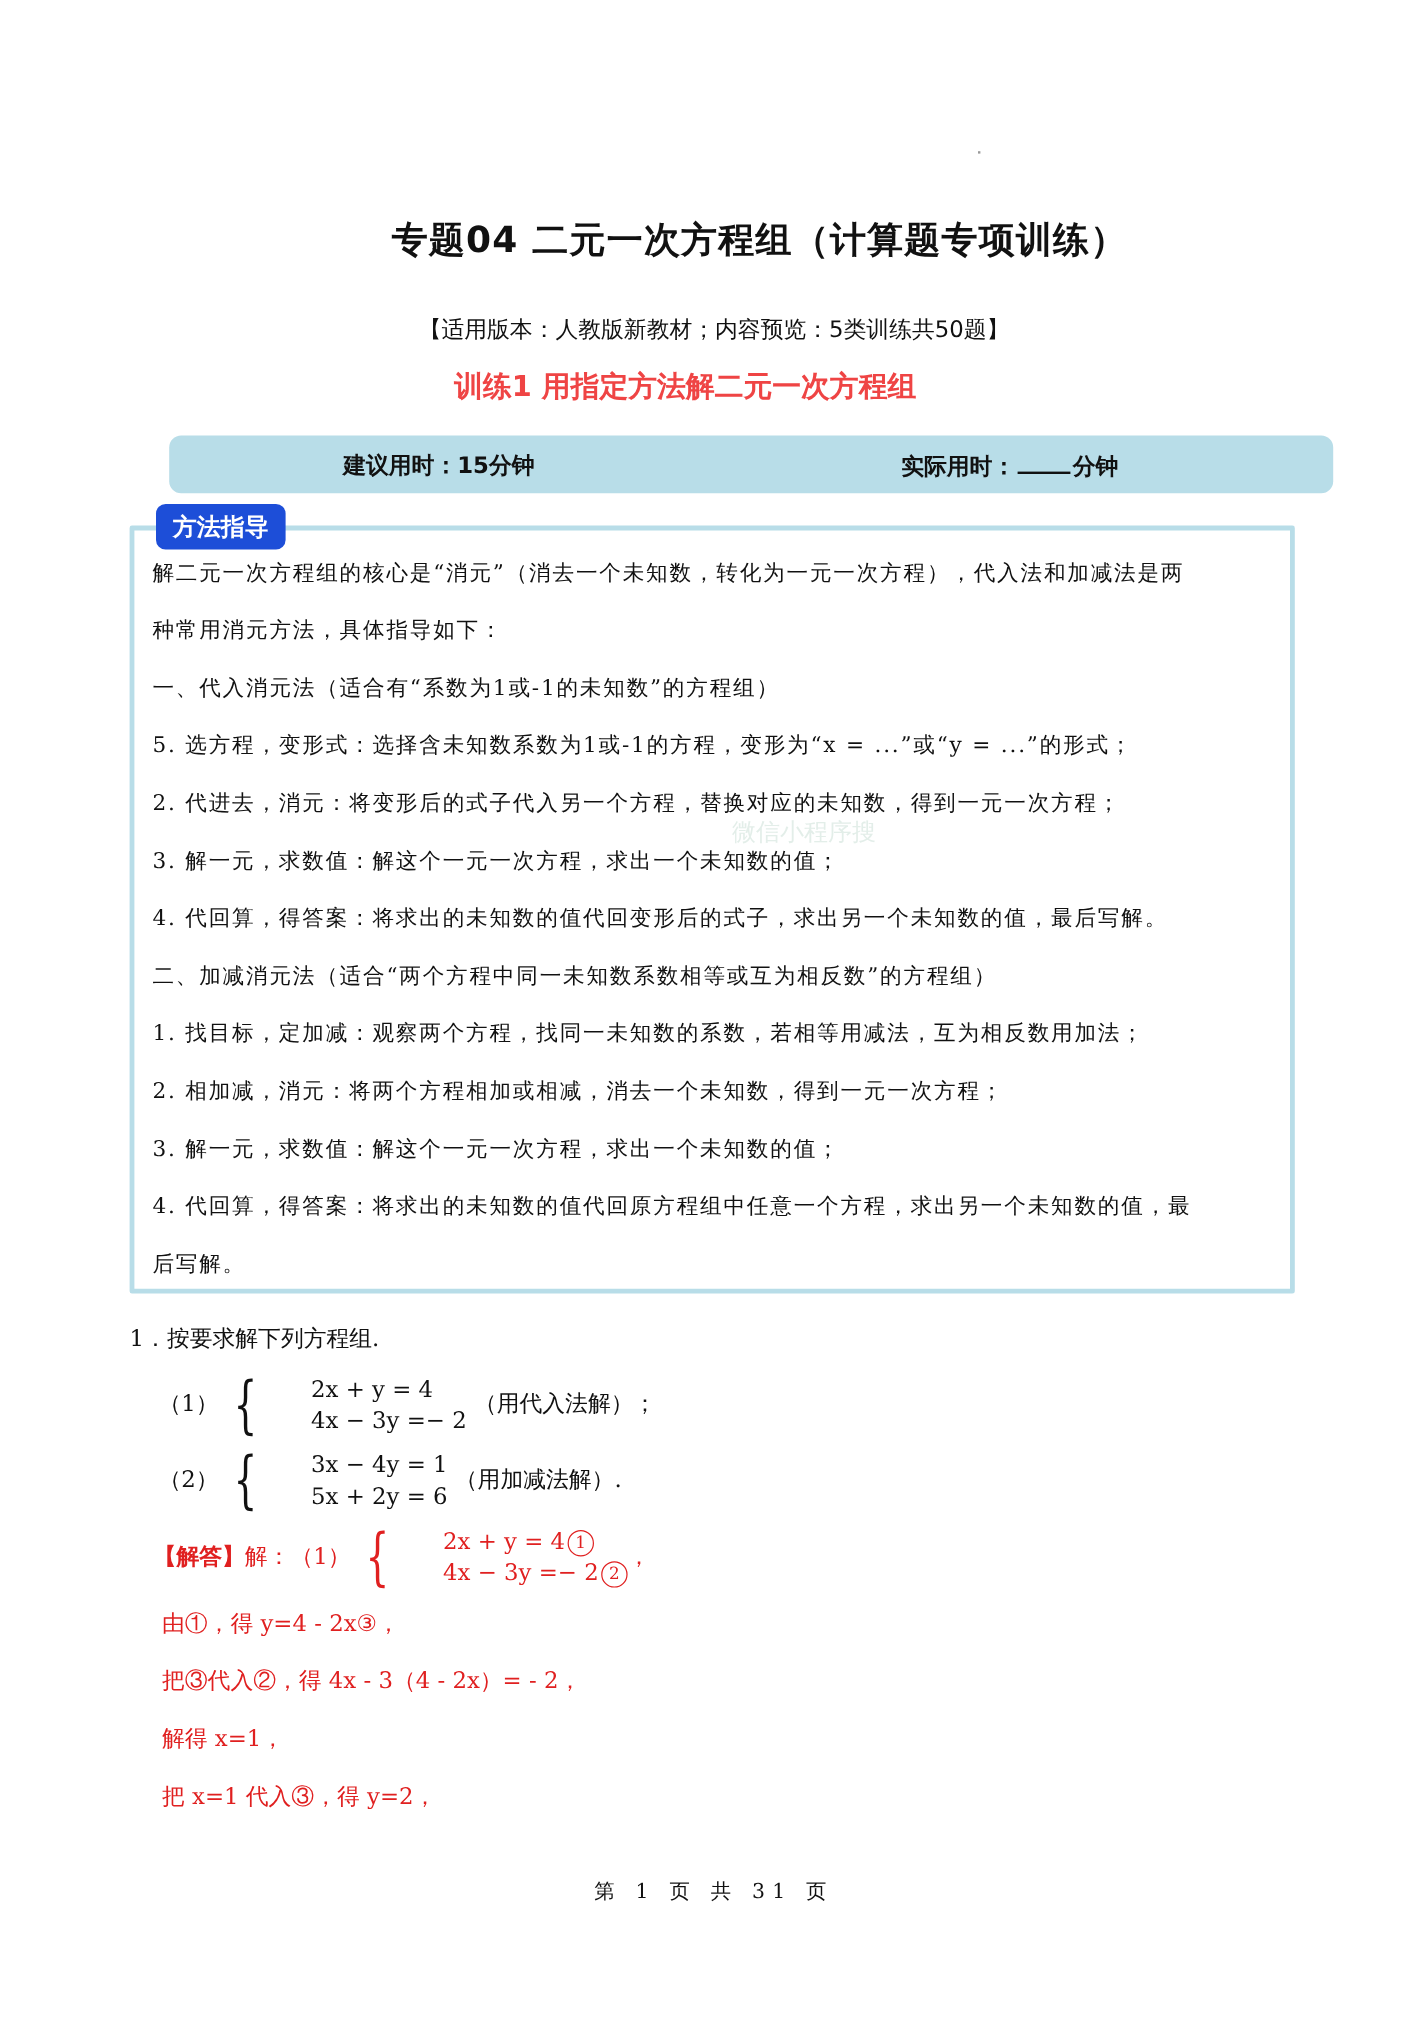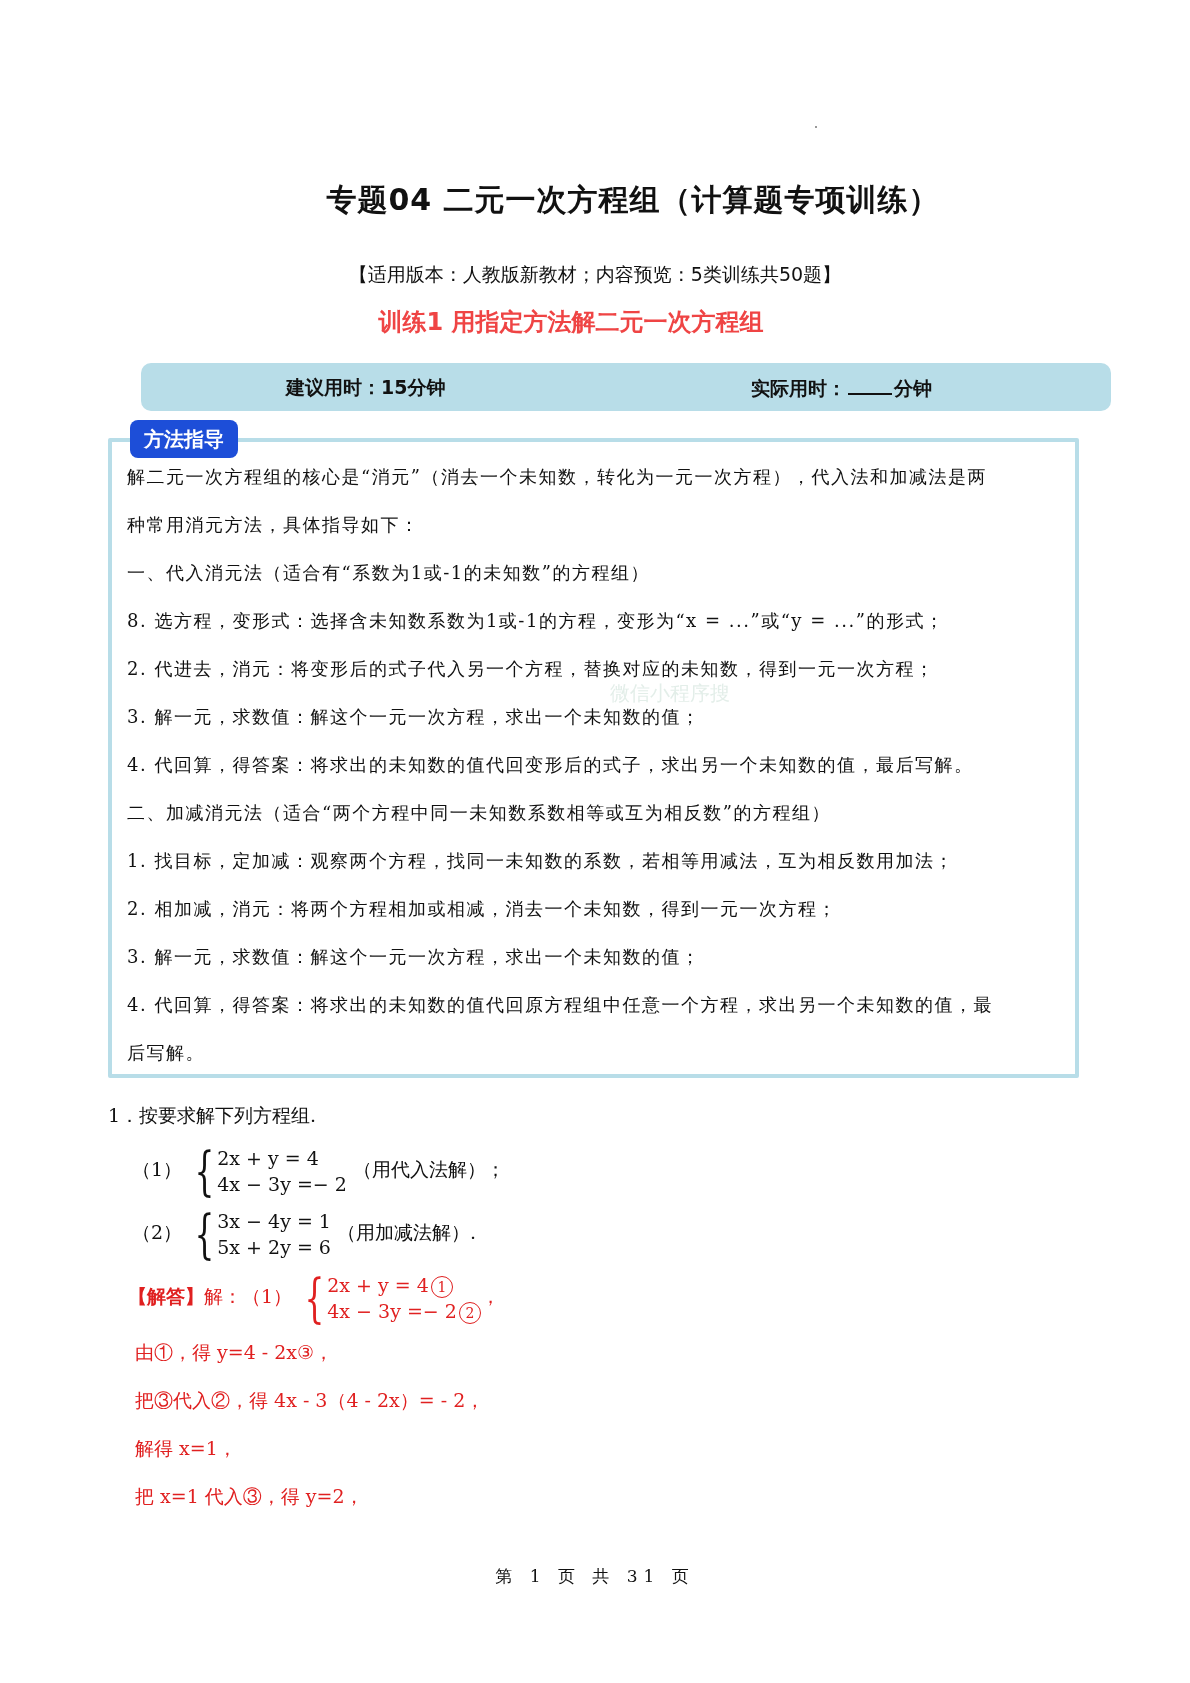--- a/index.html
+++ b/index.html
@@ -20,21 +20,21 @@
   .blank { display:inline-block; width:44px; border-bottom:2px solid #111; margin:0 2px; height:18px; vertical-align:baseline; }
   .methodbox { left:108px; top:438px; width:963px; height:632px; border:4px solid #b8dde8; border-radius:2px; }
   .methodtab { left:130px; top:420px; width:108px; height:38px; background:#1d4ed8; border-radius:8px;
                color:#fff; font-family:"DejaVu Sans", sans-serif; font-weight:bold; font-size:20px;
                text-align:center; line-height:38px; }
   .mline { left:127px; font-size:18px; letter-spacing:1.5px; white-space:nowrap; }
   .q { font-size:19px; white-space:nowrap; }
   .red { color:#e02020; }
   .sys { display:inline-flex; align-items:center; vertical-align:middle; }
   .brace { font-size:52px; line-height:1; font-weight:200; transform:scaleX(0.6); margin-right:-4px; }
-  .eqs { display:flex; flex-direction:column; font-family:"DejaVu Serif", serif; font-size:19px; line-height:26px; }
+  .eqs { display:flex; flex-direction:column; font-family:"DejaVu Serif", serif; font-size:19px; line-height:26px;margin-left:42px; }
   .circ { display:inline-block; width:20px; height:20px; border:1.5px solid currentColor; border-radius:50%;
           text-align:center; line-height:20px; font-size:14px; margin-left:2px; vertical-align:middle; }
   .footer { left:0; width:1190px; top:1565px; text-align:center; font-size:17px; letter-spacing:6px; }
   .watermark { left:610px; top:680px; color:#e3eee9; font-family:"DejaVu Sans", sans-serif; font-size:20px; }
 </style>
 </head>
 <body>
 
 <div class="abs dot"></div>
 
@@ -50,21 +50,21 @@
 </div>
 
 <div class="abs methodbox"></div>
 <div class="abs methodtab">方法指导</div>
 
 <div class="abs watermark">微信小程序搜</div>
 
 <div class="abs mline" style="top:465px;">解二元一次方程组的核心是“消元”（消去一个未知数，转化为一元一次方程），代入法和加减法是两</div>
 <div class="abs mline" style="top:513px;">种常用消元方法，具体指导如下：</div>
 <div class="abs mline" style="top:561px;">一、代入消元法（适合有“系数为1或-1的未知数”的方程组）</div>
-<div class="abs mline" style="top:609px;">8. 选方程，变形式：选择含未知数系数为1或-1的方程，变形为“x = ...”或“y = ...”的形式；</div>
+<div class="abs mline" style="top:609px;">5. 选方程，变形式：选择含未知数系数为1或-1的方程，变形为“x = ...”或“y = ...”的形式；</div>
 <div class="abs mline" style="top:657px;">2. 代进去，消元：将变形后的式子代入另一个方程，替换对应的未知数，得到一元一次方程；</div>
 <div class="abs mline" style="top:705px;">3. 解一元，求数值：解这个一元一次方程，求出一个未知数的值；</div>
 <div class="abs mline" style="top:753px;">4. 代回算，得答案：将求出的未知数的值代回变形后的式子，求出另一个未知数的值，最后写解。</div>
 <div class="abs mline" style="top:801px;">二、加减消元法（适合“两个方程中同一未知数系数相等或互为相反数”的方程组）</div>
 <div class="abs mline" style="top:849px;">1. 找目标，定加减：观察两个方程，找同一未知数的系数，若相等用减法，互为相反数用加法；</div>
 <div class="abs mline" style="top:897px;">2. 相加减，消元：将两个方程相加或相减，消去一个未知数，得到一元一次方程；</div>
 <div class="abs mline" style="top:945px;">3. 解一元，求数值：解这个一元一次方程，求出一个未知数的值；</div>
 <div class="abs mline" style="top:993px;">4. 代回算，得答案：将求出的未知数的值代回原方程组中任意一个方程，求出另一个未知数的值，最</div>
 <div class="abs mline" style="top:1041px;">后写解。</div>
 

